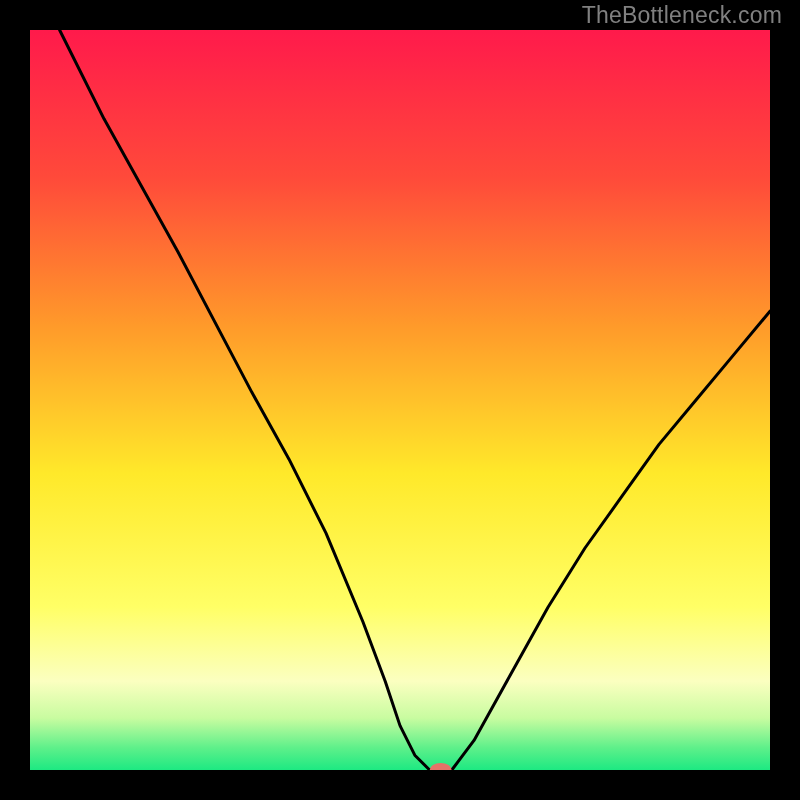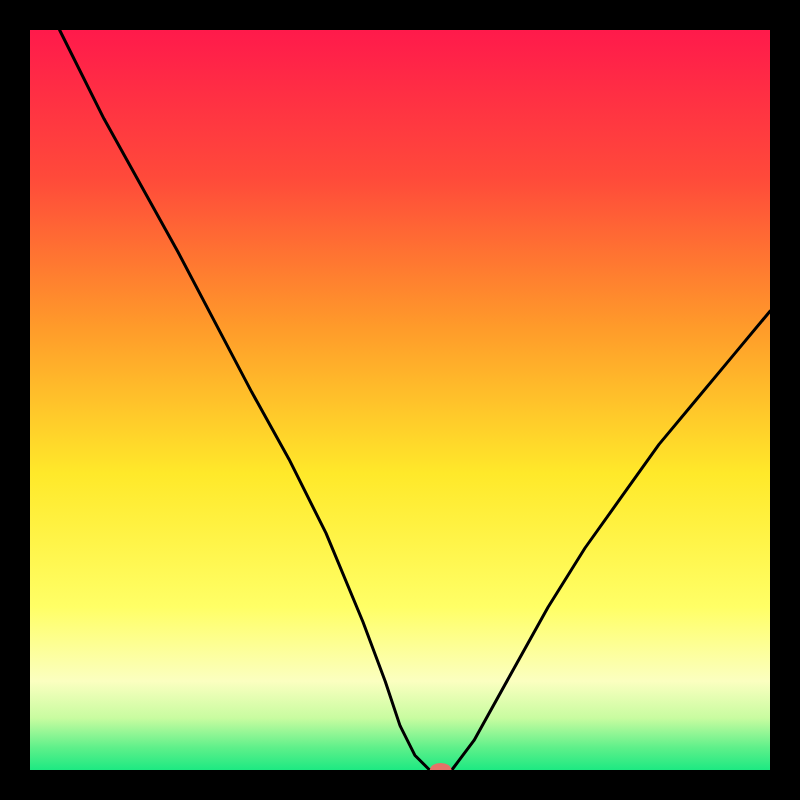--- a/index.html
+++ b/index.html
@@ -51,13 +51,14 @@
 
     <rect x="30" y="30" width="740" height="740" fill="url(#bg-grad)"></rect>
 
     <path id="curve-path" fill="none" stroke="#000" stroke-width="3" stroke-linejoin="round" stroke-linecap="round" d="M59.6 30.0 L104.0 118.8 L178.0 252.0 L252.0 392.6 L289.0 459.2 L326.0 533.2 L363.0 622.0 L385.2 681.2 L400.0 725.6 L414.8 755.2 L429.6 770.0 L437.0 770.0 L451.8 770.0 L474.0 740.4 L511.0 673.8 L548.0 607.2 L585.0 548.0 L622.0 496.2 L659.0 444.4 L696.0 400.0 L733.0 355.6 L770.0 311.2 "></path>
 
     <ellipse id="marker-dot" rx="11" ry="7" fill="#e57368" cx="440.70000000000005" cy="770"></ellipse>
 
     <rect x="0" y="0" width="800" height="800" fill="none" stroke="#000" stroke-width="60"></rect>
   </svg>
 
+  <div class="watermark">TheBottleneck.com</div>
 </div>
 
 </body></html>

